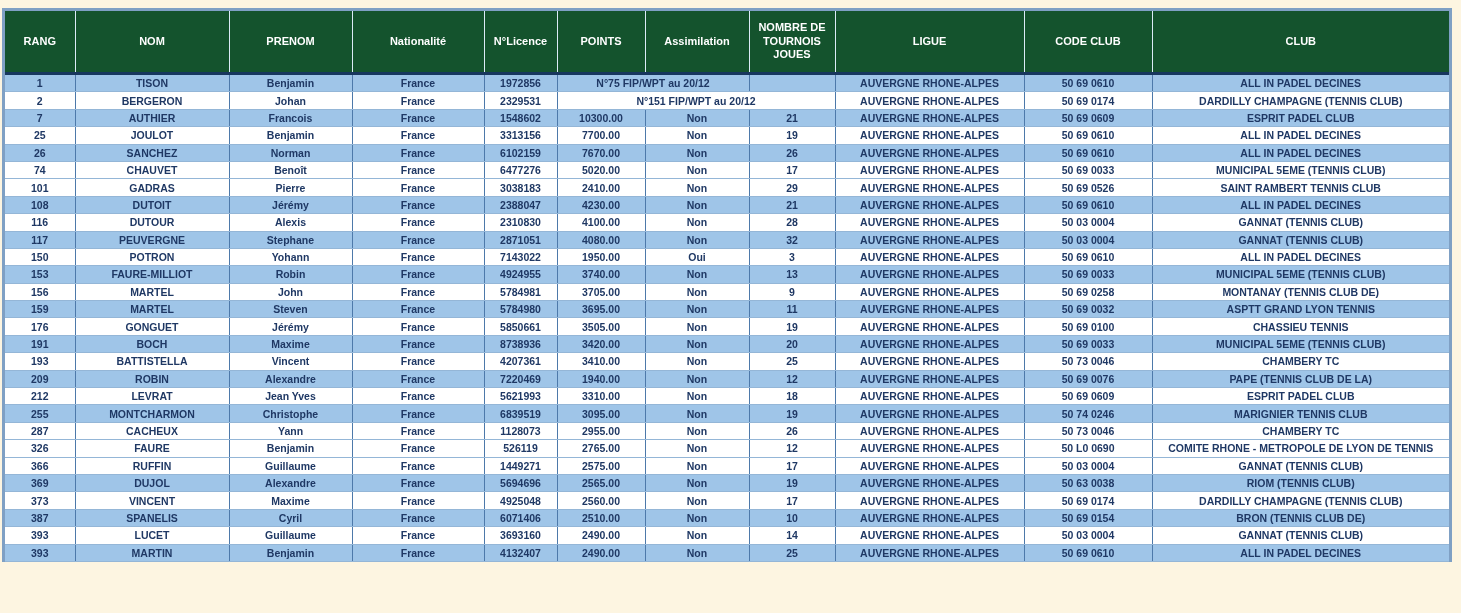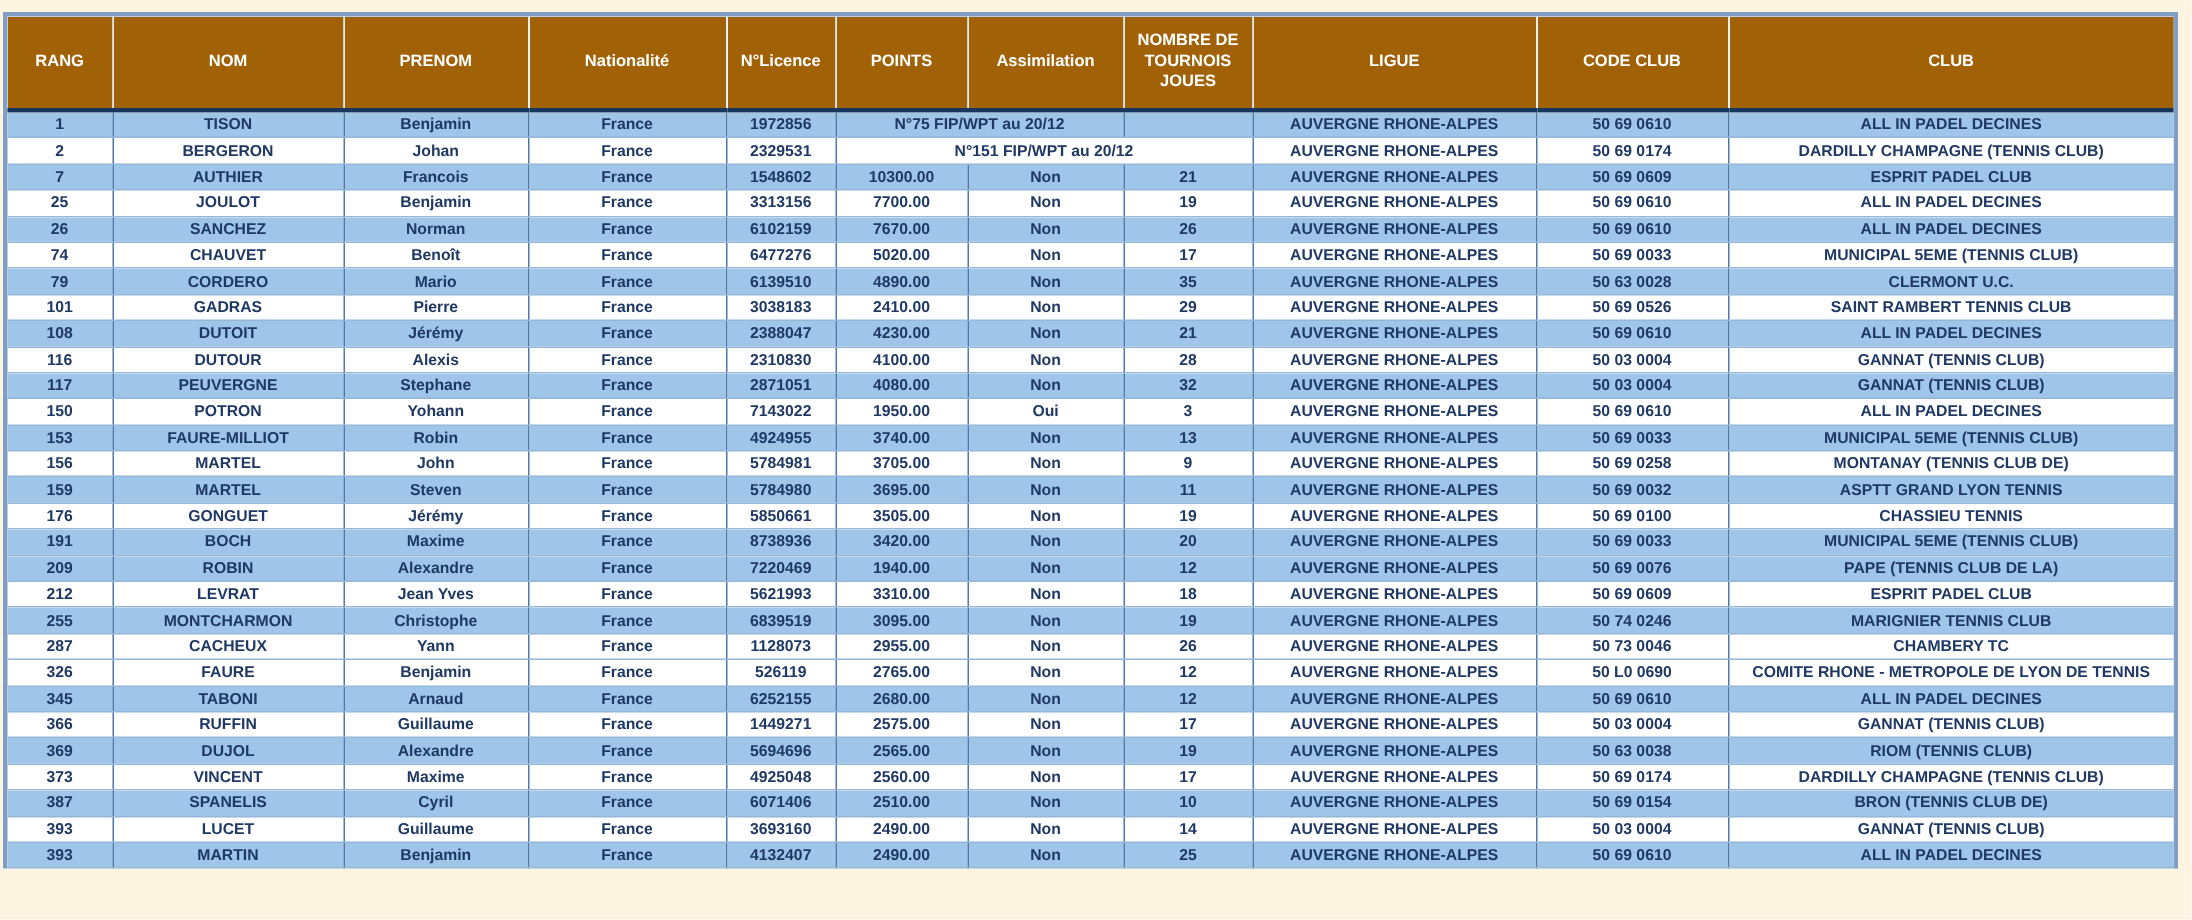--- a/index.html
+++ b/index.html
@@ -10,21 +10,21 @@
   }
   .sheet{position:absolute;top:8px;left:2px;}
   .frame{
     border:3px solid #7fa0c4;border-bottom:none;
     background:#fff;
   }
   table{
     border-collapse:collapse;table-layout:fixed;width:1444px;
   }
   th{
-    background:#a16207;color:#ffffff;
+    background:#14532d;color:#ffffff;
     font-weight:bold;font-size:11px;line-height:1.25;
     height:61px;text-align:center;vertical-align:middle;
     border-right:1px solid #dcebf7;
     border-bottom:3px solid #17375e;
     padding:0 3px;overflow:hidden;
   }
   th:last-child{border-right:none;}
   td{
     height:16.4px;max-height:16.4px;overflow:hidden;
     text-align:center;vertical-align:middle;
@@ -142,33 +142,20 @@
             <td>Benoît</td>
             <td>France</td>
             <td>6477276</td>
             <td>5020.00</td>
             <td>Non</td>
             <td>17</td>
             <td>AUVERGNE RHONE-ALPES</td>
             <td>50 69 0033</td>
             <td>MUNICIPAL 5EME (TENNIS CLUB)</td>
           </tr>
-          <tr class="blue">
-            <td>79</td>
-            <td>CORDERO</td>
-            <td>Mario</td>
-            <td>France</td>
-            <td>6139510</td>
-            <td>4890.00</td>
-            <td>Non</td>
-            <td>35</td>
-            <td>AUVERGNE RHONE-ALPES</td>
-            <td>50 63 0028</td>
-            <td>CLERMONT U.C.</td>
-          </tr>
           <tr class="white">
             <td>101</td>
             <td>GADRAS</td>
             <td>Pierre</td>
             <td>France</td>
             <td>3038183</td>
             <td>2410.00</td>
             <td>Non</td>
             <td>29</td>
             <td>AUVERGNE RHONE-ALPES</td>
@@ -285,20 +272,33 @@
             <td>Maxime</td>
             <td>France</td>
             <td>8738936</td>
             <td>3420.00</td>
             <td>Non</td>
             <td>20</td>
             <td>AUVERGNE RHONE-ALPES</td>
             <td>50 69 0033</td>
             <td>MUNICIPAL 5EME (TENNIS CLUB)</td>
           </tr>
+          <tr class="white">
+            <td>193</td>
+            <td>BATTISTELLA</td>
+            <td>Vincent</td>
+            <td>France</td>
+            <td>4207361</td>
+            <td>3410.00</td>
+            <td>Non</td>
+            <td>25</td>
+            <td>AUVERGNE RHONE-ALPES</td>
+            <td>50 73 0046</td>
+            <td>CHAMBERY TC</td>
+          </tr>
           <tr class="blue">
             <td>209</td>
             <td>ROBIN</td>
             <td>Alexandre</td>
             <td>France</td>
             <td>7220469</td>
             <td>1940.00</td>
             <td>Non</td>
             <td>12</td>
             <td>AUVERGNE RHONE-ALPES</td>
@@ -349,33 +349,20 @@
             <td>FAURE</td>
             <td>Benjamin</td>
             <td>France</td>
             <td>526119</td>
             <td>2765.00</td>
             <td>Non</td>
             <td>12</td>
             <td>AUVERGNE RHONE-ALPES</td>
             <td>50 L0 0690</td>
             <td>COMITE RHONE - METROPOLE DE LYON DE TENNIS</td>
-          </tr>
-          <tr class="blue">
-            <td>345</td>
-            <td>TABONI</td>
-            <td>Arnaud</td>
-            <td>France</td>
-            <td>6252155</td>
-            <td>2680.00</td>
-            <td>Non</td>
-            <td>12</td>
-            <td>AUVERGNE RHONE-ALPES</td>
-            <td>50 69 0610</td>
-            <td>ALL IN PADEL DECINES</td>
           </tr>
           <tr class="white">
             <td>366</td>
             <td>RUFFIN</td>
             <td>Guillaume</td>
             <td>France</td>
             <td>1449271</td>
             <td>2575.00</td>
             <td>Non</td>
             <td>17</td>

